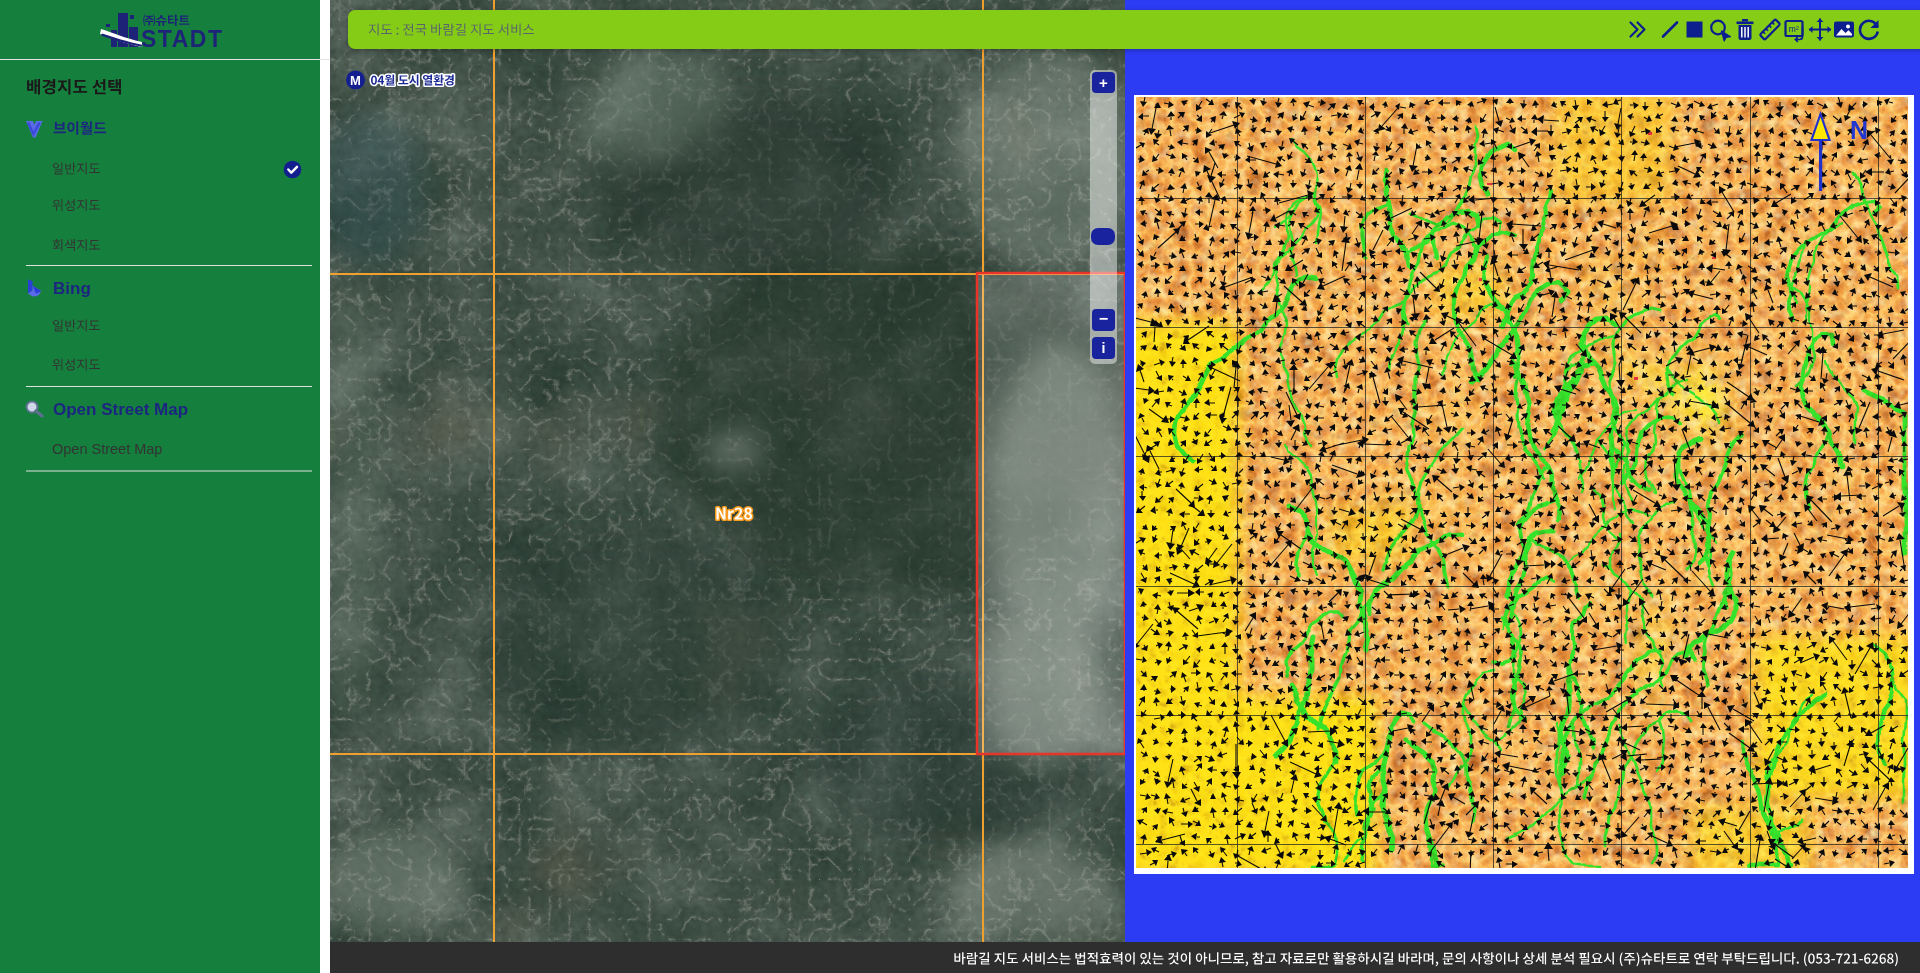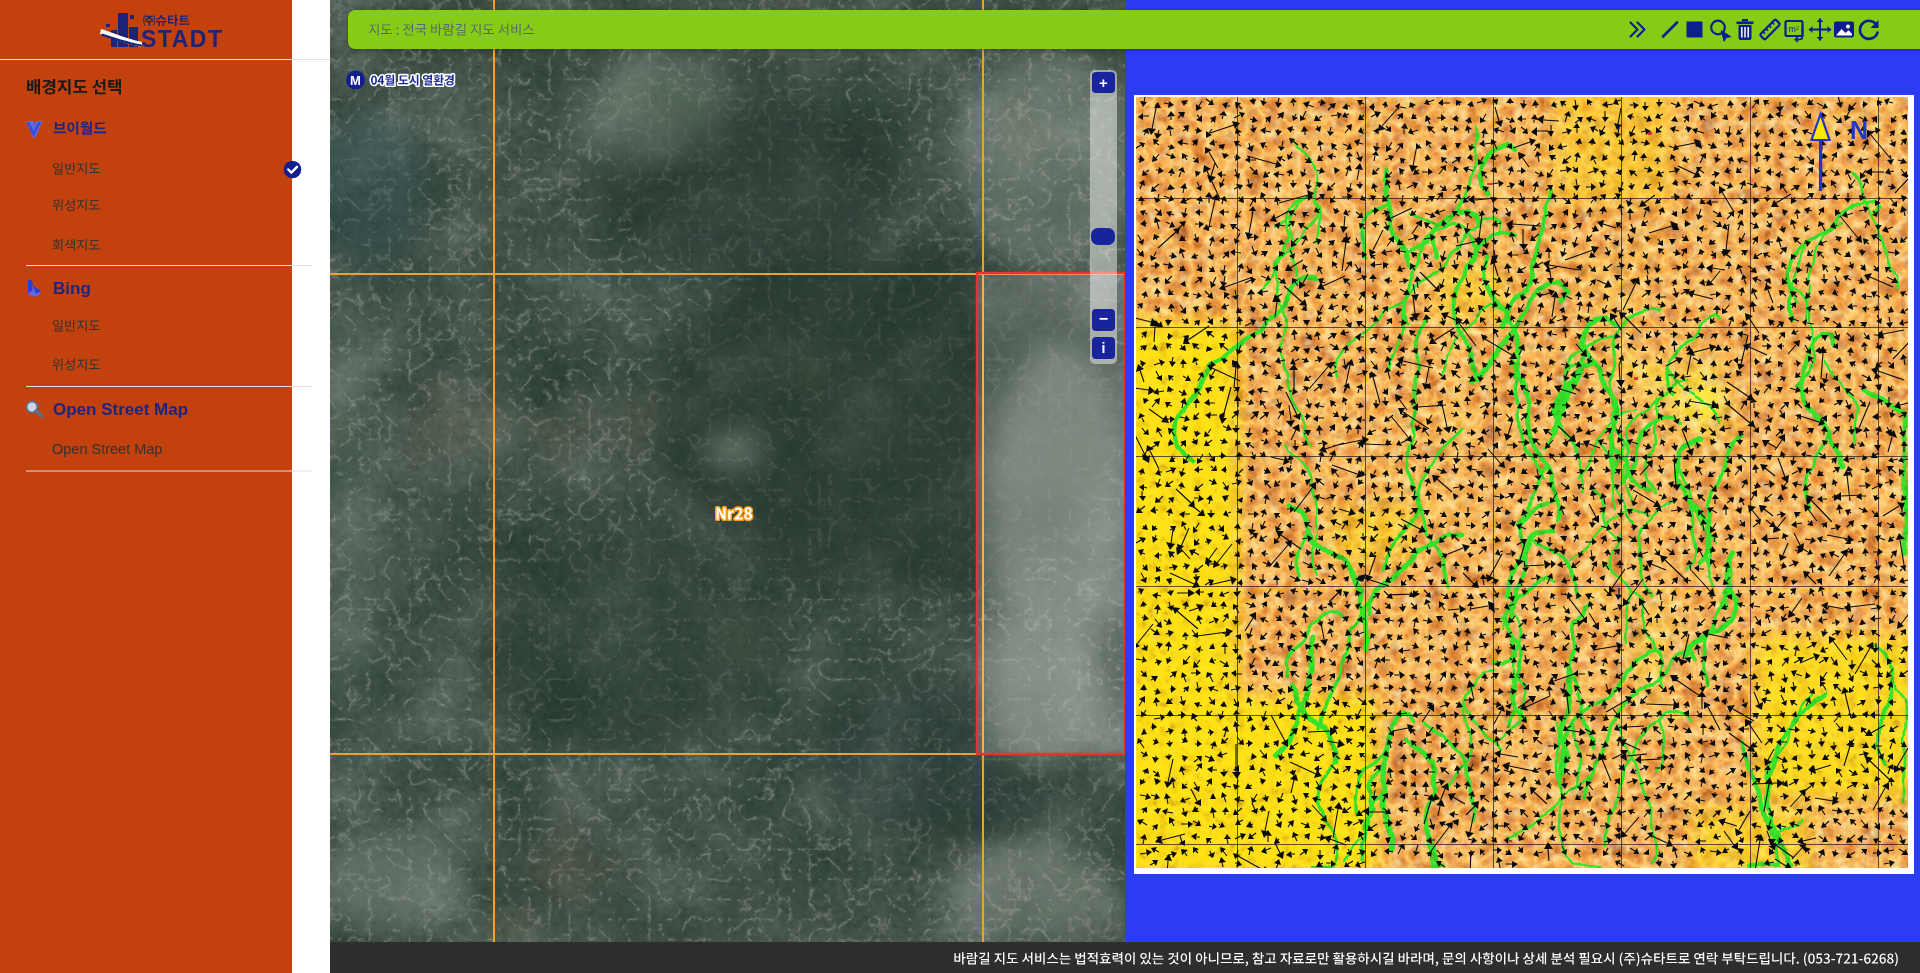--- a/index.html
+++ b/index.html
@@ -1,15 +1,15 @@
 <!DOCTYPE html>
 <html><head><meta charset="utf-8"><style>
 *{margin:0;padding:0;box-sizing:border-box}
 html,body{width:1920px;height:973px;overflow:hidden;background:#fff;font-family:"Liberation Sans",sans-serif}
-#sidebar{position:absolute;left:0;top:0;width:292px;height:973px;background:#c2410c;z-index:30}
+#sidebar{position:absolute;left:0;top:0;width:320px;height:973px;background:#15803d;z-index:30}
 #main{position:absolute;left:330px;top:0;width:1590px;height:973px}
 #mapwrap{position:absolute;left:0;top:0;width:795px;height:942px;overflow:hidden}
 #rightpanel{position:absolute;left:795px;top:0;width:795px;height:942px;background:#2c3bf4}
 #windbox{position:absolute;left:9px;top:95px;width:780px;height:779px;background:#fff}
 #bottombar{position:absolute;left:0;top:942px;width:1590px;height:31px;background:#2e2e2e}
 #searchbar{position:absolute;left:18px;top:10px;width:1689px;height:39px;background:#84cc16;border-radius:7px;box-shadow:0 1px 4px rgba(0,0,0,0.35);z-index:20}
 .zbtn{position:absolute;left:2.5px;width:23px;background:#1a239e;border-radius:4px;color:#fff;text-align:center;font-weight:bold}
 </style></head><body>
 <div id="main">
 <div id="mapwrap">

